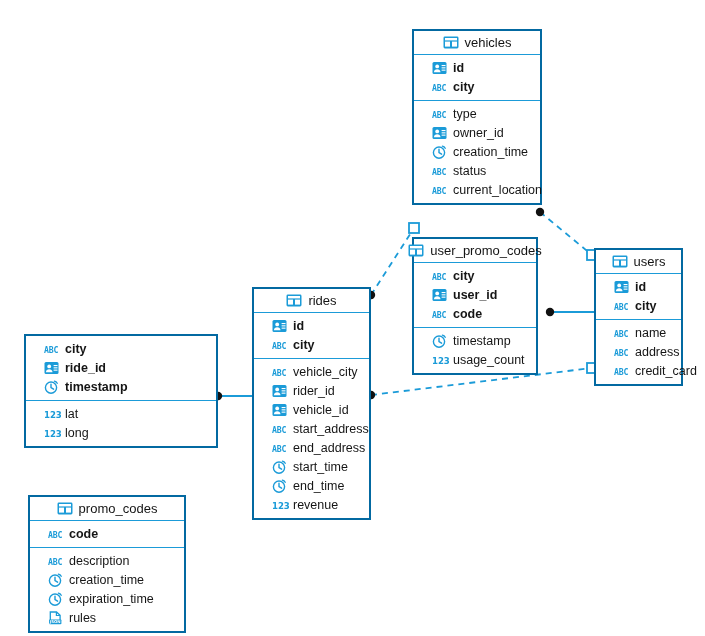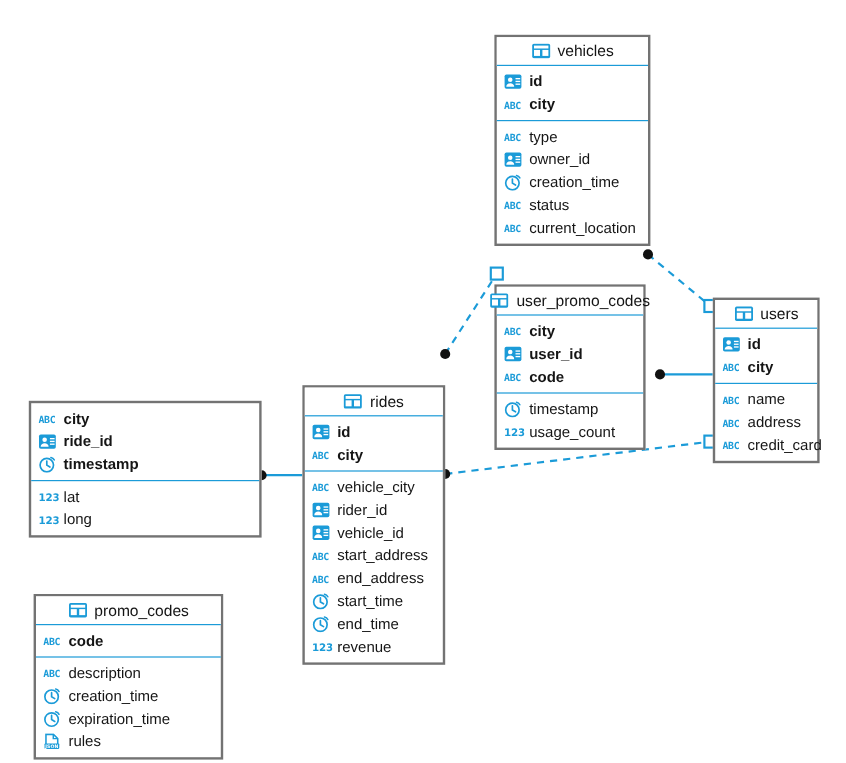--- a/index.html
+++ b/index.html
@@ -13,21 +13,21 @@
   #canvas{position:absolute;left:0;top:0;width:705px;height:636px;}
 
   
   #links{position:absolute;left:0;top:0;width:705px;height:636px;z-index:1;}
 
   
   .entity{
     position:absolute;
     z-index:2;
     background:#ffffff;
-    border:2px solid #737373;
+    border:2px solid #0369a1;
     box-sizing:border-box;
   }
   .entity-header{
     height:24px;
     display:flex;
     align-items:center;
     justify-content:center;
     gap:6px;
     font-size:13px;
     color:#141414;
@@ -40,21 +40,21 @@
   .section{
     box-sizing:border-box;
     padding:3px 0 4px 0;
   }
   .section.keys{border-bottom:1.5px solid #1B9BD8;}
   .field{
     display:flex;
     align-items:center;
     gap:6px;
     height:19px;
-    padding-left:6px;
+    padding-left:18px;
     font-size:12.5px;
     color:#151515;
     white-space:nowrap;
   }
   .field.key{font-weight:bold;}
 
   
   .ico{
     width:15px;height:14px;
     flex:0 0 15px;
@@ -298,21 +298,21 @@
         <div class="field">
           <span class="ico">
             <svg width="17" height="14" viewBox="0 0 17 14">
               <text x="0" y="10.5" font-family="DejaVu Sans Mono, monospace" font-size="8.2" font-weight="bold" fill="#1B9BD8" letter-spacing="-0.2">ABC</text>
             </svg>
           </span>
           <span>credit_card</span>
         </div>
       </div>
     </div>
-    <div class="entity" style="left: 252px; top: 287px; width: 119px; margin-top: 34px;">
+    <div class="entity" style="left: 252px; top: 287px; width: 119px;">
       <div class="entity-header">
         <span class="ico tbl-ico">
           <svg width="16" height="13" viewBox="0 0 16 13">
             <rect x="0.5" y="0.5" width="15" height="12" rx="1.4" fill="#1B9BD8"></rect>
             <rect x="2" y="2" width="12" height="2.4" fill="#fff"></rect>
             <rect x="2" y="5.6" width="5" height="5" fill="#fff"></rect>
             <rect x="9" y="5.6" width="5" height="5" fill="#fff"></rect>
           </svg>
         </span>
         <span>rides</span>

